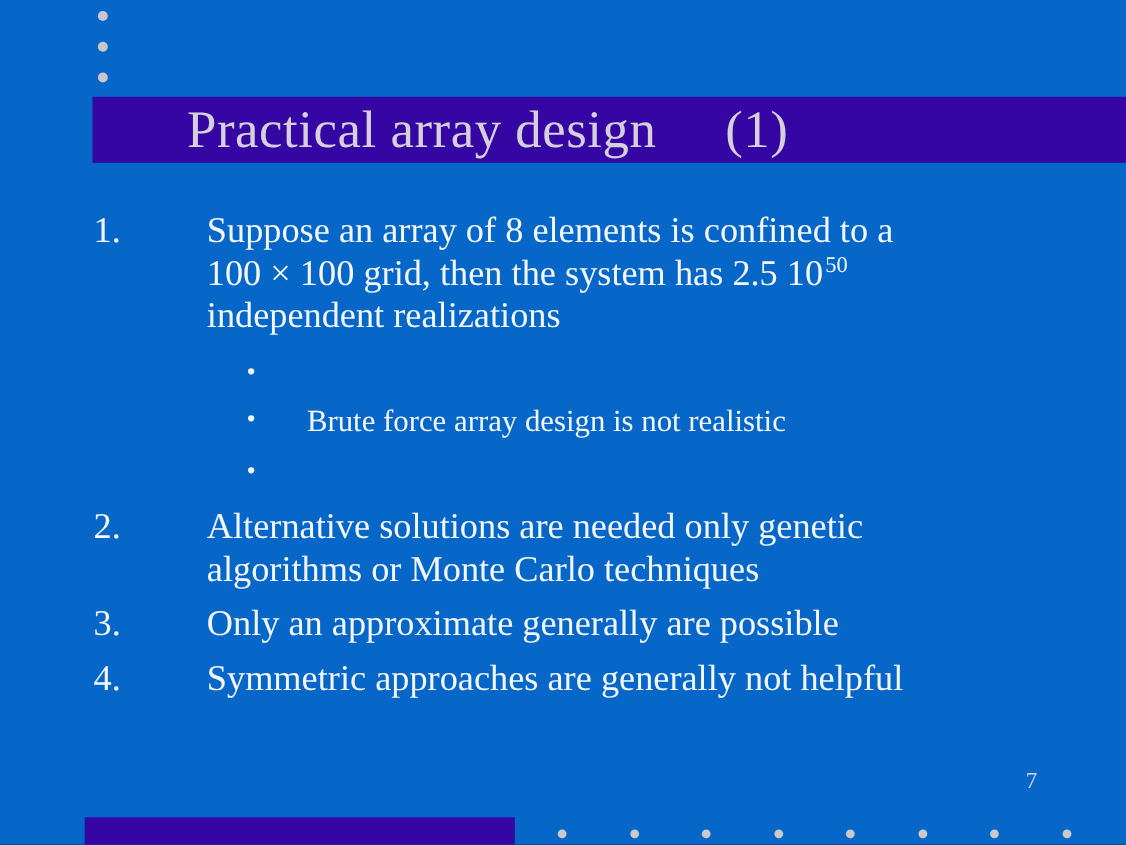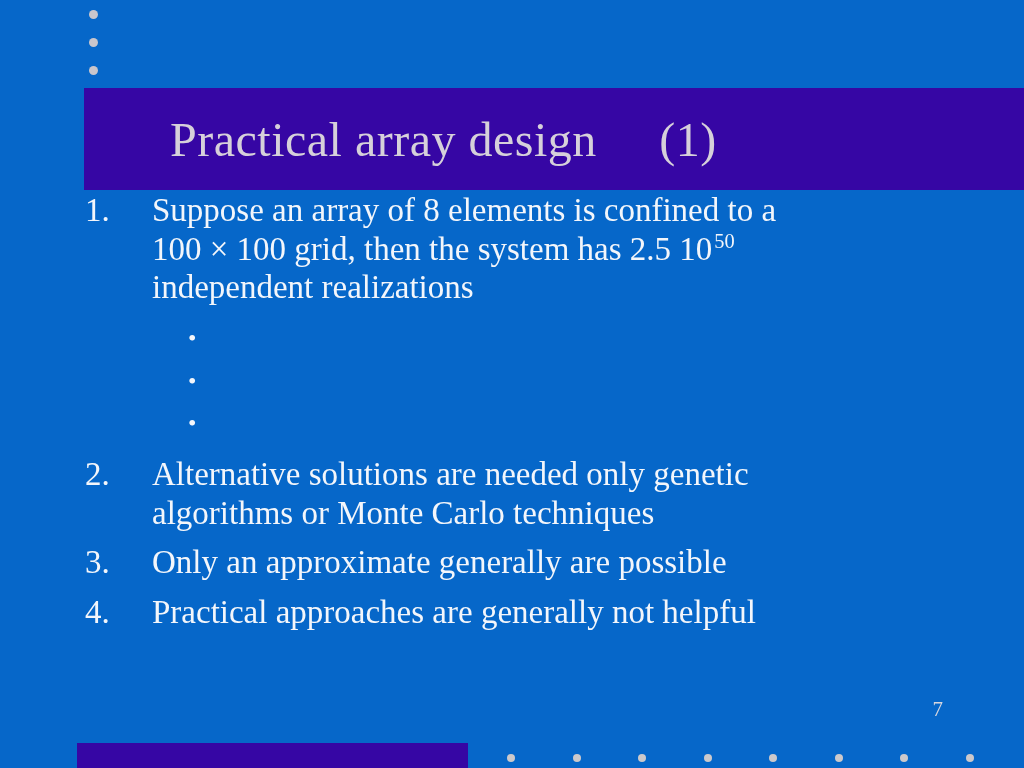--- a/index.html
+++ b/index.html
@@ -27,21 +27,21 @@
     border-radius: 50%;
     background: #c9c6cc;
   }
 
   
   .title-banner {
     position: absolute;
     left: 84px;
     top: 88px;
     right: 0;
-    height: 102px;
+    height: 60px;
     background: #3606a4;
     display: flex;
     align-items: center;
   }
   .title {
     margin: 0;
     padding-left: 86px;
     font-size: 48px;
     font-weight: normal;
     color: #d6d0da;
@@ -60,21 +60,21 @@
   .num-item {
     display: flex;
     font-size: 33px;
     line-height: 1.17;
     margin-bottom: 11px;
   }
   .num {
     width: 67px;
     flex-shrink: 0;
   }
-  .item-body { flex: 1; }
+  .item-body { flex: 1; margin-left: 36px; }
   .item-text { white-space: pre-line; }
 
   .sub-list {
     list-style: none;
     margin: 17px 0 0 0;
     padding: 0;
     font-size: 28px;
     line-height: 1.2;
   }
   .bullet-item {
@@ -149,20 +149,21 @@
       <div class="item-body">
         <span class="item-text">Suppose an array of 8 elements is confined to a
 100 × 100 grid, then the system has 2.5 10<sup>50</sup>
 independent realizations</span>
         <ul class="sub-list">
           <li class="bullet-item">
             <span class="bullet">•</span>
           </li>
           <li class="bullet-item">
             <span class="bullet">•</span>
+            <span class="bullet-text">Brute force array design is not realistic</span>
           </li>
           <li class="bullet-item">
             <span class="bullet">•</span>
           </li>
         </ul>
       </div>
     </div>
 
     <div class="num-item">
       <span class="num">2.</span>
@@ -175,21 +176,21 @@
     <div class="num-item">
       <span class="num">3.</span>
       <div class="item-body">
         <span class="item-text">Only an approximate generally are possible</span>
       </div>
     </div>
 
     <div class="num-item">
       <span class="num">4.</span>
       <div class="item-body">
-        <span class="item-text">Practical approaches are generally not helpful</span>
+        <span class="item-text">Symmetric approaches are generally not helpful</span>
       </div>
     </div>
 
   </main>
 
   <div class="page-number">7</div>
 
   <div class="bottom-bar"></div>
 
   <div class="bottom-dots">

